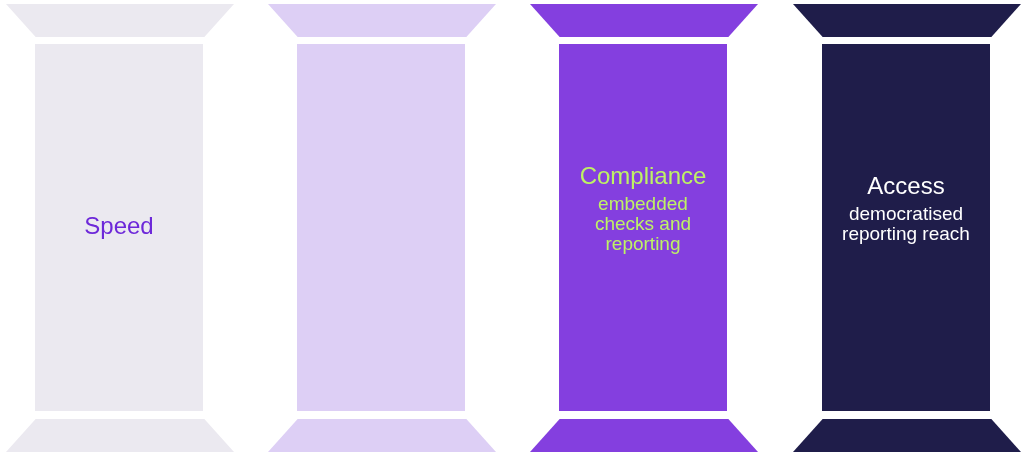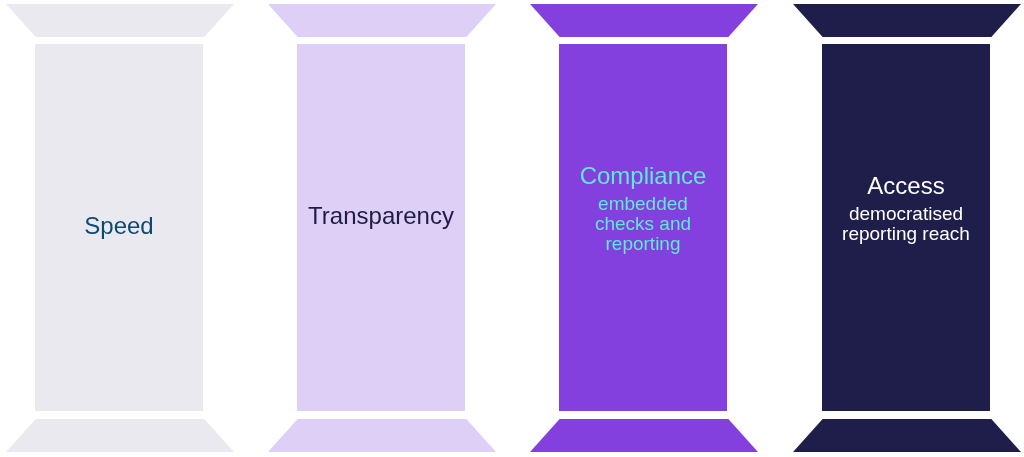--- a/index.html
+++ b/index.html
@@ -14,35 +14,34 @@
              text-align: center; }
     .title { font-size: 24px; line-height: 28px; margin-bottom: 4px; }
     .sub { font-size: 19px; line-height: 20px; white-space: pre-line; }
   </style>
 </head>
 <body>
 
 <div id="pillars">
     <div class="pillar" style="left: 6px;">
     <div class="cap" style="background: rgb(235, 233, 240);"></div>
-    <div class="shaft" style="background: rgb(235, 233, 240); color: #0c4a6e; padding-bottom: 0px; box-sizing: border-box;">
+    <div class="shaft" style="background: rgb(235, 233, 240); color: #6d28d9; padding-bottom: 0px; box-sizing: border-box;">
       <div class="title">Speed</div>
     </div>
     <div class="base" style="background: rgb(235, 233, 240);"></div>
     </div>
     <div class="pillar" style="left: 268px;">
     <div class="cap" style="background: rgb(221, 207, 245);"></div>
     <div class="shaft" style="background: rgb(221, 207, 245); color: rgb(31, 28, 71); padding-bottom: 20px; box-sizing: border-box;">
-      <div class="title">Transparency</div>
     </div>
     <div class="base" style="background: rgb(221, 207, 245);"></div>
     </div>
     <div class="pillar" style="left: 530px;">
     <div class="cap" style="background: rgb(132, 63, 223);"></div>
-    <div class="shaft" style="background: rgb(132, 63, 223); color: #5eead4; padding-bottom: 40px; box-sizing: border-box;">
+    <div class="shaft" style="background: rgb(132, 63, 223); color: #bef264; padding-bottom: 40px; box-sizing: border-box;">
       <div class="title">Compliance</div>
       <div class="sub">embedded
 checks and
 reporting</div>
     </div>
     <div class="base" style="background: rgb(132, 63, 223);"></div>
     </div>
     <div class="pillar" style="left: 793px;">
     <div class="cap" style="background: rgb(31, 29, 74);"></div>
     <div class="shaft" style="background: rgb(31, 29, 74); color: rgb(255, 255, 255); padding-bottom: 40px; box-sizing: border-box;">

